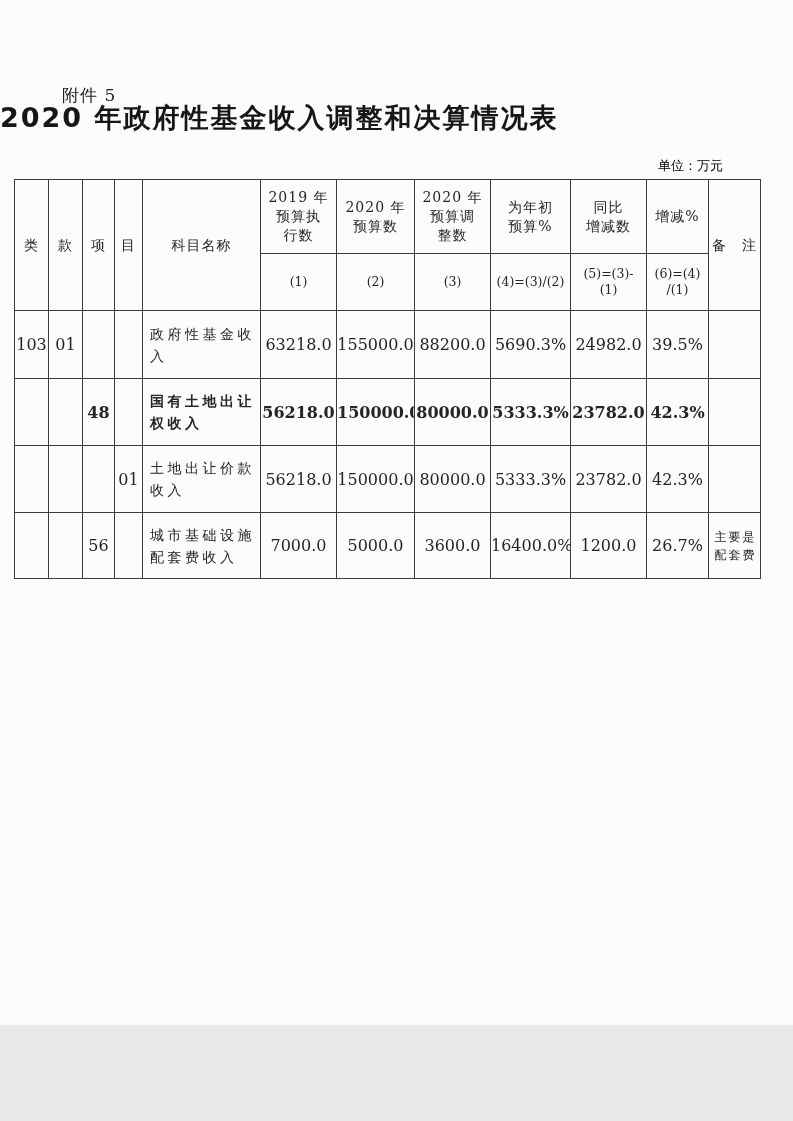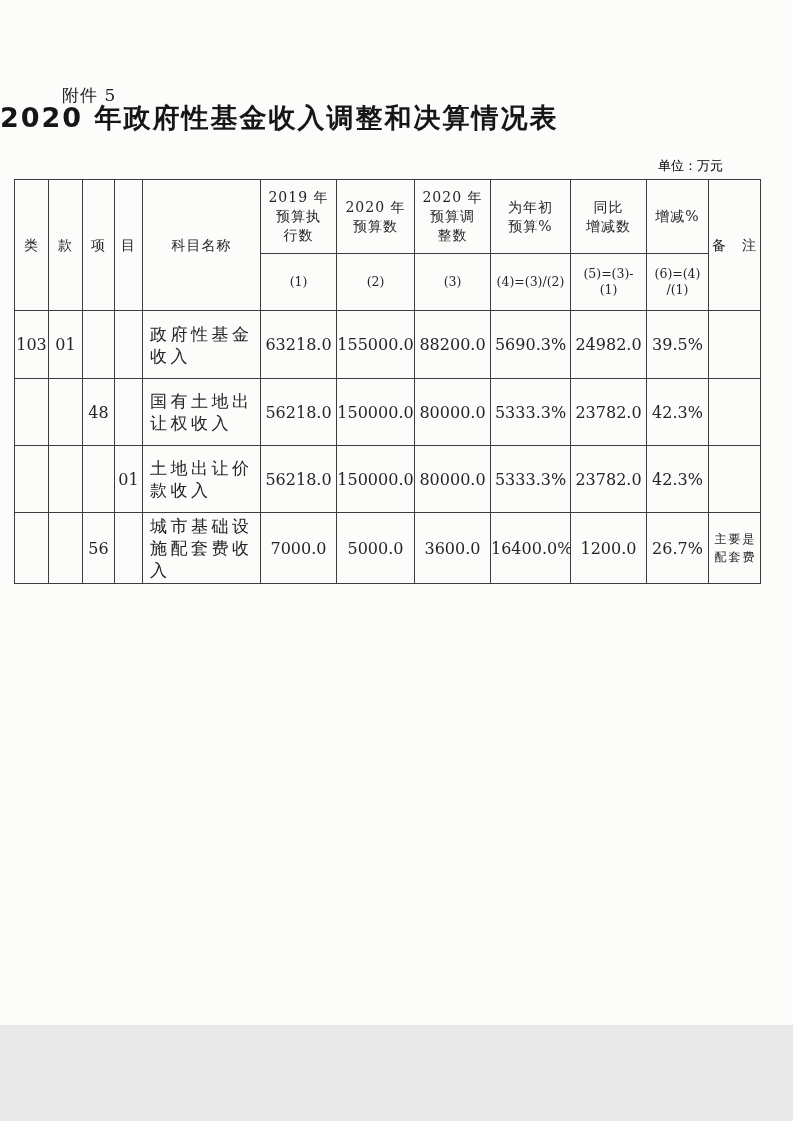--- a/index.html
+++ b/index.html
@@ -34,27 +34,27 @@
     text-align:center; color:#252525; overflow:hidden;
   }
   .budget-table thead th {
     font-weight:400; font-size:14px; line-height:19px;
     white-space:pre-line; letter-spacing:1px;
   }
   tr.hr1 { height:74px; }
   tr.hr2 { height:57px; }
   tr.hr2 th { font-size:12.5px; letter-spacing:0; line-height:16px; }
   tr.dr1 { height:68px; }
-  tr.dr2 { height:67px; }
+  tr.dr2 { height:67px;font-weight:bold; }
   tr.dr3 { height:67px; }
   tr.dr4 { height:66px; }
   .budget-table td { font-size:16px; }
   td.name-cell {
     text-align:left; padding:2px 2px 2px 7px;
-    font-size:17px; line-height:22px; letter-spacing:3.5px;
+    font-size:14px; line-height:22px; letter-spacing:3.5px;
   }
   td.note-cell {
     text-align:center; padding:2px 2px 2px 4px;
     font-size:12px; line-height:18px; letter-spacing:2px;
   }
   .pageno {
     position:absolute; left:64px; top:1036px;
     font-size:10px; letter-spacing:2px; color:#0369a1;
     font-family:Liberation Sans, sans-serif;
   }

